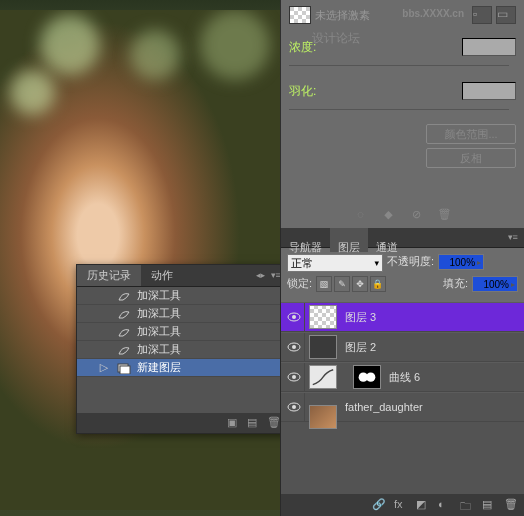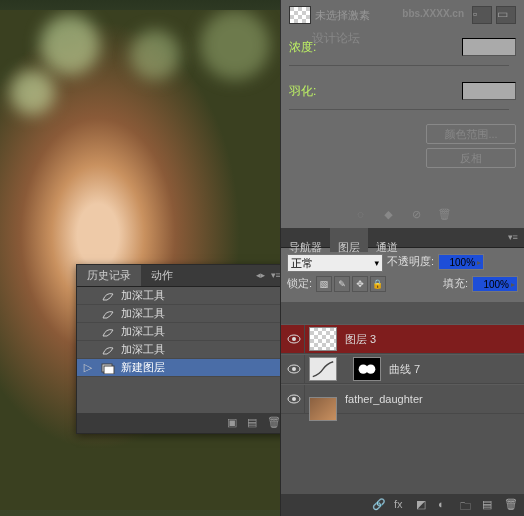--- a/index.html
+++ b/index.html
@@ -35,21 +35,21 @@
 
 
 .history-panel { position: absolute; left: 76px; top: 264px; width: 212px; height: 170px; background: #535353; border: 1px solid #2a2a2a; box-shadow: 0 2px 8px rgba(0,0,0,0.5); }
 .panel-tabs { display: flex; background: #3a3a3a; height: 22px; border-bottom: 1px solid #222; }
 .panel-tab { padding: 3px 10px; font-size: 11px; color: #ccc; cursor: pointer; }
 .panel-tab.active { background: #535353; }
 .panel-tab-icons { margin-left: auto; display: flex; gap: 3px; align-items: center; padding-right: 4px; }
 .panel-tab-icons span { width: 12px; height: 12px; color: #999; font-size: 9px; }
 
 .history-list { }
-.history-item { display: flex; align-items: center; height: 18px; padding: 0 4px; font-size: 11px; color: #ddd; border-bottom: 1px solid #484848; }
+.history-item { display: flex; align-items: center; height: 18px; padding: 0 20px; font-size: 11px; color: #ddd; border-bottom: 1px solid #484848; }
 .history-item.selected { background: #4a6da7; color: #fff; }
 .history-marker { width: 14px; text-align: center; color: #ccc; }
 .history-icon { width: 18px; height: 14px; margin: 0 4px; display: flex; align-items: center; justify-content: center; }
 .history-icon svg { width: 14px; height: 12px; }
 .history-label { flex: 1; }
 .history-footer { position: absolute; bottom: 0; left: 0; right: 0; height: 20px; background: #3a3a3a; display: flex; justify-content: flex-end; gap: 6px; padding: 3px 6px; }
 .history-footer span { width: 14px; height: 14px; color: #999; font-size: 11px; }
 
 
 .layers-panel { position: absolute; right: 0; top: 228px; width: 244px; height: 288px; background: #535353; border-left: 1px solid #2a2a2a; color: #ddd; font-size: 11px; }
@@ -62,21 +62,21 @@
 .blend-select::after { content: '▾'; font-size: 9px; }
 .opacity-label { font-size: 11px; }
 .opacity-input { width: 46px; height: 16px; background: #1d4ed8; border: 1px solid #777; font-size: 10px; color: #000; text-align: right; padding-right: 2px; display: flex; align-items: center; justify-content: flex-end; }
 .opacity-input::after { content:'▸'; font-size:8px; margin-left:2px; color:#555; }
 .lock-label { font-size: 11px; }
 .lock-icons { display: flex; gap: 2px; }
 .lock-icons span { width: 16px; height: 16px; border: 1px solid #555; background: #6c6c6c; display: flex; align-items: center; justify-content: center; font-size: 9px; }
 
 .layer-list { }
 .layer-row { display: flex; align-items: center; height: 30px; border-bottom: 1px solid #484848; border-top: 1px solid #5c5c5c; padding: 0 2px; }
-.layer-row.selected { background: #7f1d1d; margin-top: 22px; }
+.layer-row.selected { background: #6d28d9; }
 .layer-eye { width: 22px; height: 28px; border-right: 1px solid #484848; display: flex; align-items: center; justify-content: center; }
 .layer-eye svg { width: 14px; height: 10px; }
 .layer-thumbs { display: flex; gap: 2px; margin: 0 4px; }
 .layer-thumb { width: 28px; height: 24px; border: 1px solid #888; background: repeating-conic-gradient(#ccc 0 25%, #fff 0 50%) 0/8px 8px; }
 .layer-thumb.dark { background: #3a3a3a; }
 .layer-thumb.mask { background: #fff; position: relative; }
 .layer-thumb.mask.blk { background: #000; }
 .layer-thumb.curves { background: #e8e8e8; }
 .layer-thumb.photo { background: linear-gradient(135deg,#8a6040,#c89060); position:relative; overflow:hidden; }
 .layer-name { margin-left: 4px; font-size: 11px; }
@@ -238,30 +238,42 @@
       <div class="layer-name">图层 3</div>
     </div>
     <div class="layer-row">
       <div class="layer-eye">
           <svg viewBox="0 0 14 10">
             <ellipse cx="7" cy="5" rx="6" ry="4" fill="none" stroke="#ddd"></ellipse>
             <circle cx="7" cy="5" r="2" fill="#ddd"></circle>
           </svg>
         </div>
       <div class="layer-thumbs">
+          <div class="layer-thumb dark"></div>
+        </div>
+      <div class="layer-name">图层 2</div>
+    </div>
+    <div class="layer-row">
+      <div class="layer-eye">
+          <svg viewBox="0 0 14 10">
+            <ellipse cx="7" cy="5" rx="6" ry="4" fill="none" stroke="#ddd"></ellipse>
+            <circle cx="7" cy="5" r="2" fill="#ddd"></circle>
+          </svg>
+        </div>
+      <div class="layer-thumbs">
         <div class="layer-thumb curves"><svg viewBox="0 0 28 24">
               <path d="M3 20 Q10 18 14 12 Q18 6 25 4" stroke="#444" fill="none" stroke-width="1.5"></path>
             </svg></div>
         <div class="layer-link"></div>
         <div class="layer-thumb mask blk"><svg viewBox="0 0 28 24">
               <circle cx="10" cy="12" r="5" fill="#fff"></circle>
               <circle cx="18" cy="12" r="5" fill="#fff"></circle>
             </svg></div>
       </div>
-      <div class="layer-name">曲线 7</div>
+      <div class="layer-name">曲线 6</div>
     </div>
     <div class="layer-row">
       <div class="layer-eye">
           <svg viewBox="0 0 14 10">
             <ellipse cx="7" cy="5" rx="6" ry="4" fill="none" stroke="#ddd"></ellipse>
             <circle cx="7" cy="5" r="2" fill="#ddd"></circle>
           </svg>
         </div>
       <div class="layer-thumbs">
           <div class="layer-thumb photo"></div>

